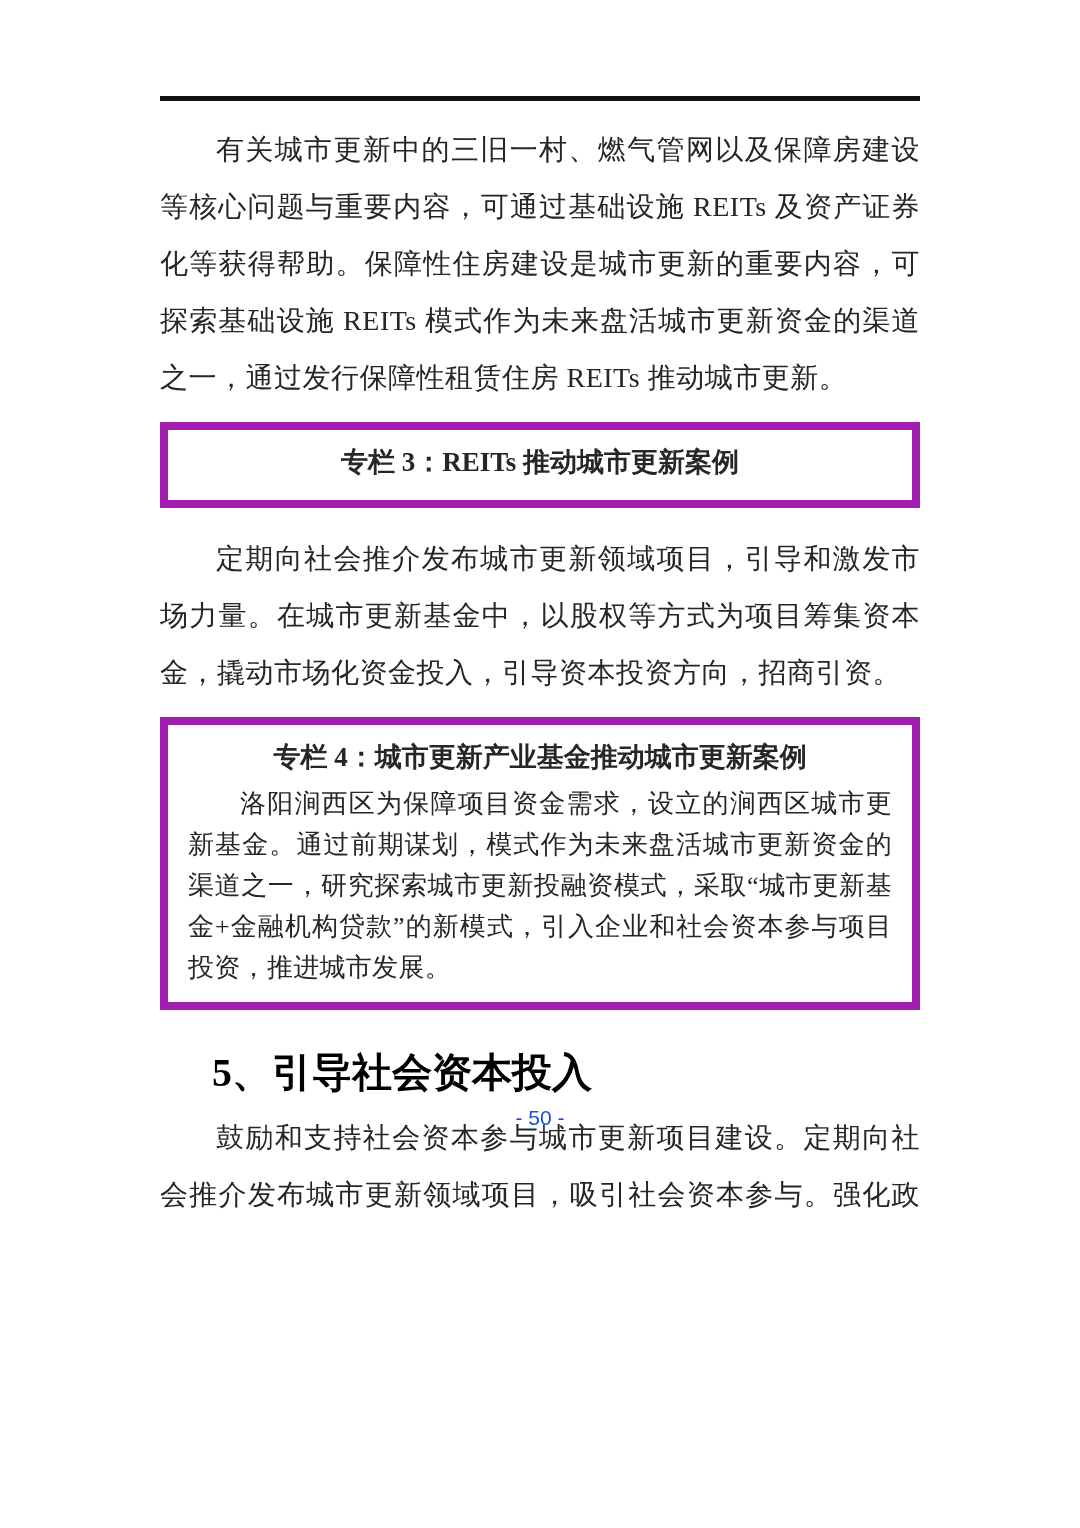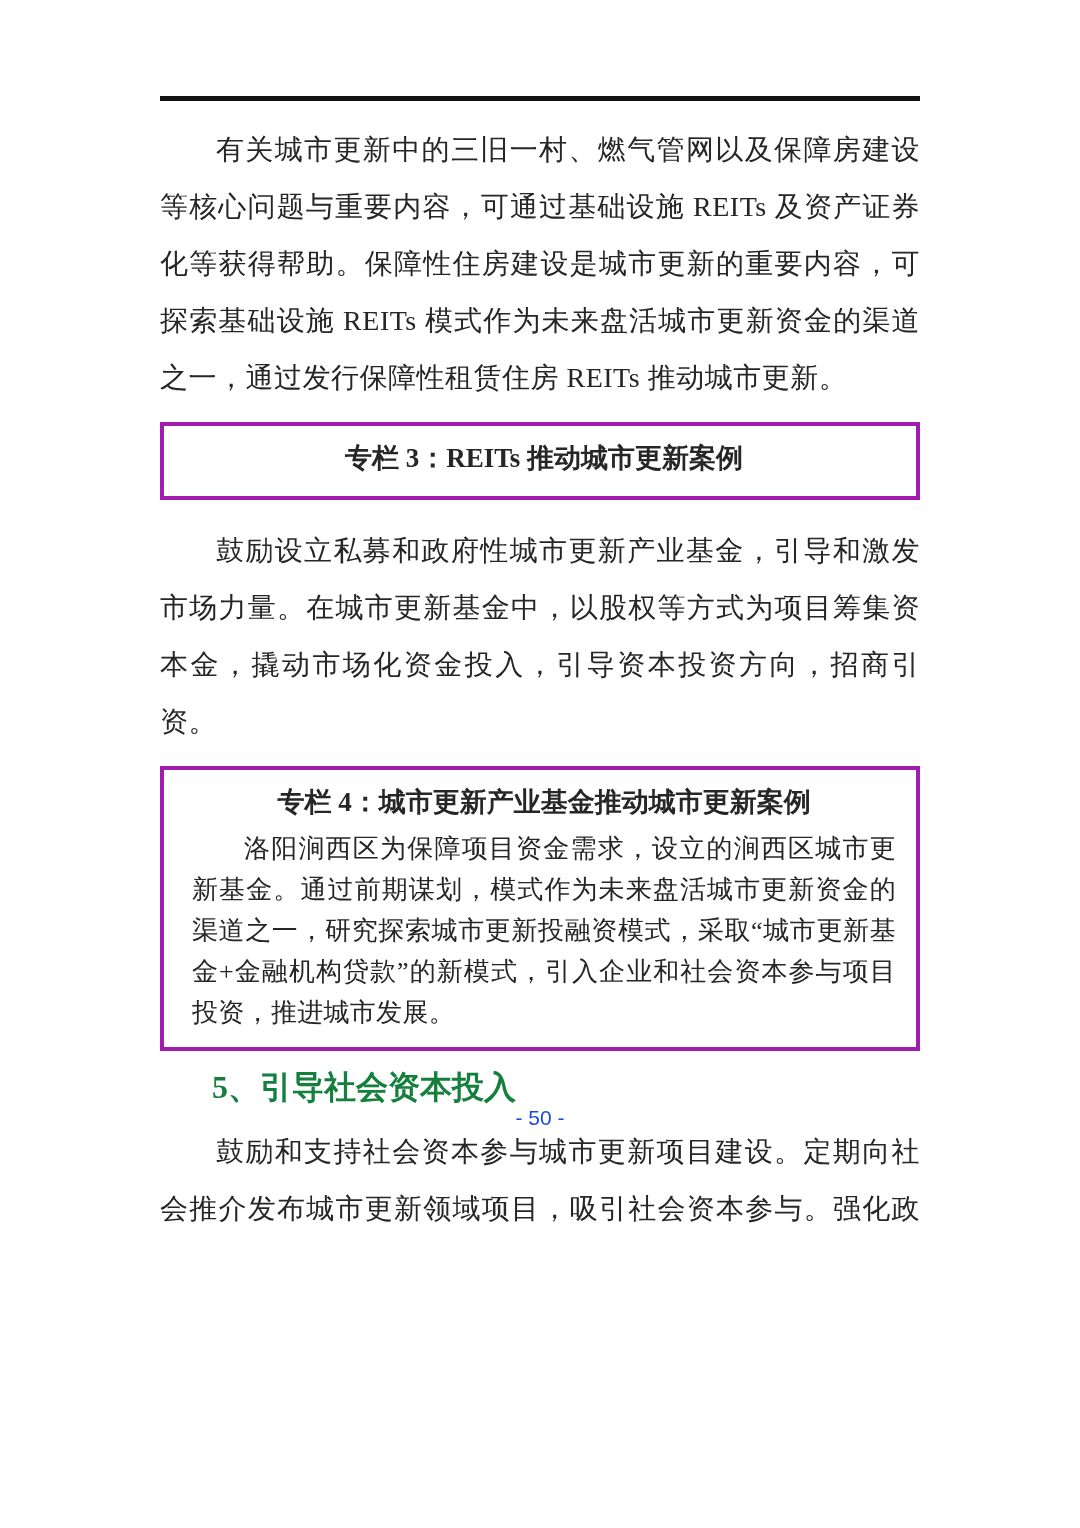--- a/index.html
+++ b/index.html
@@ -29,45 +29,45 @@
     text-align: justify;
     text-indent: 2em;
     margin: 0;
     letter-spacing: 0.5px;
   }
   .para-intro { margin-top: 20px; }
   .para-fund  { margin-top: 22px; }
   .para-social{ margin-top: 14px; }
 
   .callout {
-    border: 4px solid #a21caf;
+    border: 8px solid #a21caf;
     margin-top: 16px;
-    padding: 8px 20px 14px 28px;
+    padding: 8px 20px 14px 20px;
   }
   .callout-title {
     font-size: 27px;
     font-weight: bold;
     text-align: center;
     line-height: 48px;
     margin: 0;
   }
   .callout-body {
     font-size: 26px;
     line-height: 41px;
     text-align: justify;
     text-indent: 2em;
     margin: 2px 0 0 0;
     letter-spacing: 0.3px;
   }
 
   .section-heading {
-    font-size: 32px;
+    font-size: 40px;
     font-weight: bold;
-    color: #15803d;
-    margin: 14px 0 0 52px;
+    color: #000000;
+    margin: 41px 0 0 52px;
     line-height: 44px;
   }
 
   .page-footer {
     position: absolute;
     left: 0;
     right: 0;
     bottom: 102px;
     text-align: center;
     font-family: "Liberation Sans", "DejaVu Sans", sans-serif;
@@ -81,21 +81,21 @@
 <div class="page">
 
   <div class="header-rule"></div>
 
   <p class="body-para para-intro">有关城市更新中的三旧一村、燃气管网以及保障房建设等核心问题与重要内容，可通过基础设施 REITs 及资产证券化等获得帮助。保障性住房建设是城市更新的重要内容，可探索基础设施 REITs 模式作为未来盘活城市更新资金的渠道之一，通过发行保障性租赁住房 REITs 推动城市更新。</p>
 
   <div class="callout">
     <p class="callout-title">专栏 3：REITs 推动城市更新案例</p>
   </div>
 
-  <p class="body-para para-fund">鼓励设立私募和政府性城市更新产业基金，引导和激发市场力量。在城市更新基金中，以股权等方式为项目筹集资本金，撬动市场化资金投入，引导资本投资方向，招商引资。</p>
+  <p class="body-para para-fund">定期向社会推介发布城市更新领域项目，引导和激发市场力量。在城市更新基金中，以股权等方式为项目筹集资本金，撬动市场化资金投入，引导资本投资方向，招商引资。</p>
 
   <div class="callout">
     <p class="callout-title">专栏 4：城市更新产业基金推动城市更新案例</p>
     <p class="callout-body">洛阳涧西区为保障项目资金需求，设立的涧西区城市更新基金。通过前期谋划，模式作为未来盘活城市更新资金的渠道之一，研究探索城市更新投融资模式，采取“城市更新基金+金融机构贷款”的新模式，引入企业和社会资本参与项目投资，推进城市发展。</p>
   </div>
 
   <h2 class="section-heading">5、引导社会资本投入</h2>
 
   <p class="body-para para-social">鼓励和支持社会资本参与城市更新项目建设。定期向社会推介发布城市更新领域项目，吸引社会资本参与。强化政策引导，搭建</p>
 

